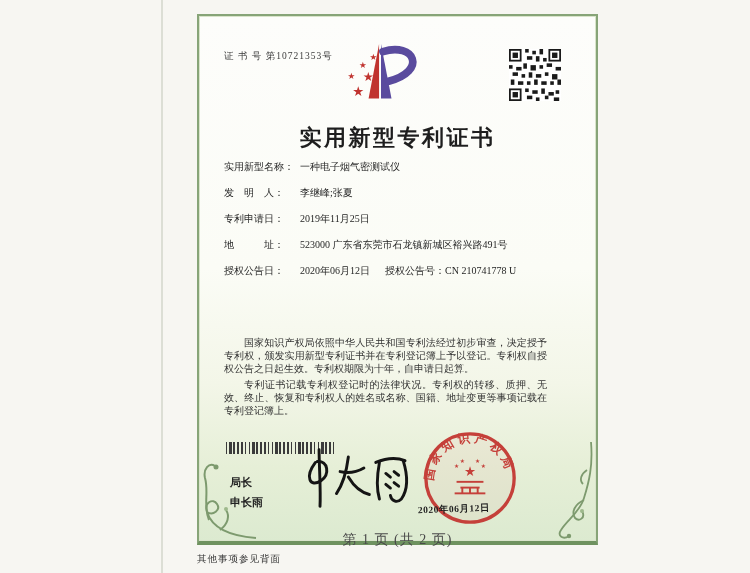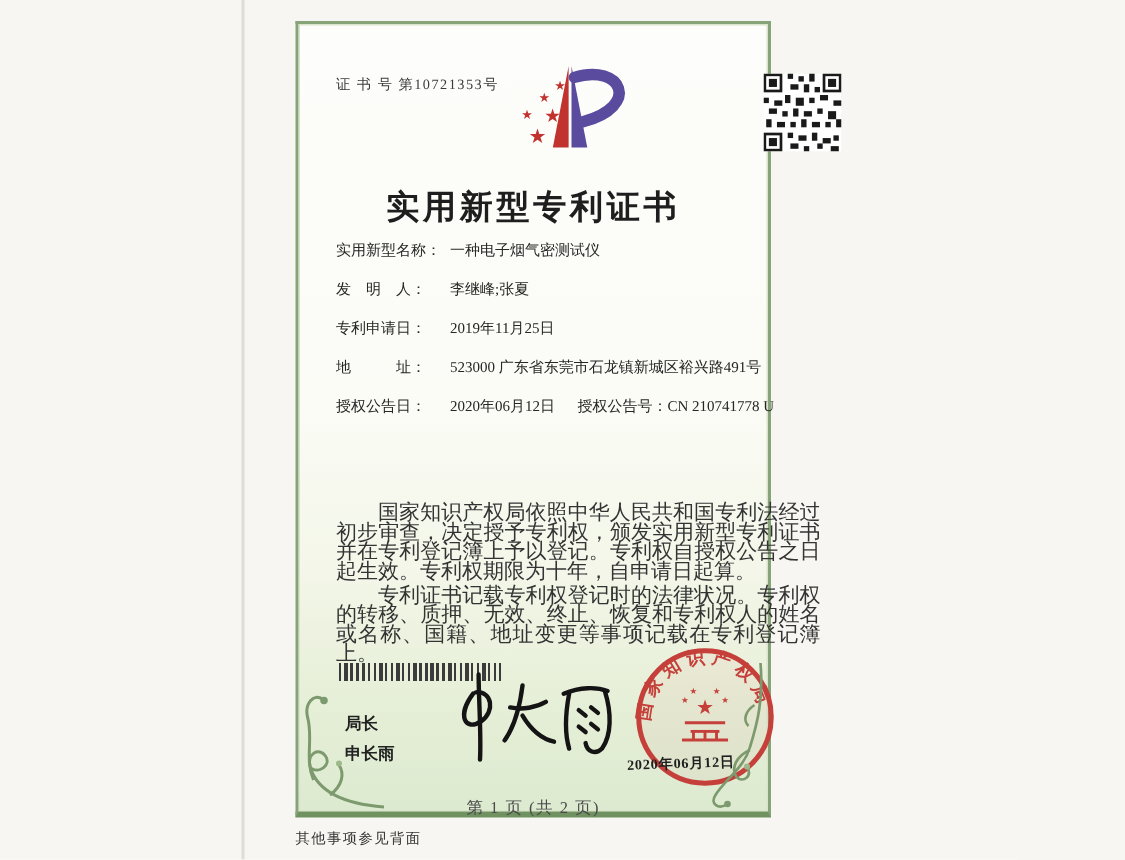--- a/index.html
+++ b/index.html
@@ -6,47 +6,47 @@
   .stage{
     position:relative;width:750px;height:573px;overflow:hidden;
     background:#f7f6f2;
     font-family:"Liberation Serif","DejaVu Serif",serif;
   }
   .page-edge{
     position:absolute;left:161px;top:0;width:2px;height:573px;
     background:rgba(150,162,140,0.28);
   }
   .cert{
-    position:absolute;left:197px;top:14px;width:317px;height:531px;
+    position:absolute;left:197px;top:14px;width:401px;height:531px;
     box-sizing:border-box;
     border:2px solid #87a478;border-bottom:4px solid #6f9260;
     box-shadow:inset 0 0 0 1px #d9e4cb;
     background:linear-gradient(180deg,#fdfdfb 0%,#fbfcf6 48%,#f3f6e8 70%,#e6efd7 86%,#dcead0 100%);
   }
   .cert-no{position:absolute;left:25px;top:34px;font-size:9.5px;letter-spacing:1px;color:#3a3a3a;}
   .logo{position:absolute;left:139px;top:23px;}
   .qr{position:absolute;left:310px;top:33px;}
   .title{position:absolute;left:0;right:0;top:95px;margin:12px;text-align:center;
     font-size:22px;font-weight:bold;letter-spacing:2.5px;color:#1e1e1e;}
   .fields{position:absolute;left:25px;top:144px;width:326px;font-size:10px;color:#262626;}
   .frow{height:13px;margin-bottom:13px;white-space:nowrap;}
   .lbl{display:inline-block;width:76px;}
   .grant-row{position:relative;}
   .grant-no{position:absolute;left:161px;top:0;white-space:nowrap;}
-  .body{position:absolute;left:25px;top:320px;width:323px;font-size:14px;line-height:13px;color:#333;text-align:justify;}
+  .body{position:absolute;left:25px;top:320px;width:323px;font-size:10px;line-height:13px;color:#333;text-align:justify;}
   .body p{margin:0 0 3px 0;text-indent:2em;}
   .barcode{position:absolute;left:27px;top:426px;width:108px;height:12px;
     background:repeating-linear-gradient(90deg,#3b3b3b 0 1.5px,transparent 1.5px 3.5px,#3b3b3b 3.5px 6px,transparent 6px 7.5px,#3b3b3b 7.5px 9px,transparent 9px 11.5px);}
   .signer-title{position:absolute;left:31px;top:459px;font-size:11px;font-weight:bold;color:#222;}
   .signer-name{position:absolute;left:31px;top:479px;font-size:11px;font-weight:bold;color:#222;text-align:center;}
   .signature{position:absolute;left:88px;top:430px;}
   .seal{position:absolute;left:223px;top:414px;}
   .seal-date{position:absolute;left:219px;top:487px;font-size:9.5px;font-weight:bold;color:#1f1f1f;
     letter-spacing:0.5px;transform:rotate(-2deg);}
-  .page-no{position:absolute;left:0;right:0;top:515px;text-align:center;font-size:11px;color:#4a4a4a;letter-spacing:1px;}
+  .page-no{position:absolute;left:0;right:0;top:515px;text-align:center;font-size:14px;color:#4a4a4a;letter-spacing:1px;}
   .flourish-bl{position:absolute;left:1px;bottom:1px;}
   .flourish-br{position:absolute;right:1px;bottom:1px;}
   .footer-note{position:absolute;left:197px;top:553px;width:373px;text-align:left;font-size:9.5px;color:#333;letter-spacing:1px;}
 </style>
 </head>
 <body>
 
 <div class="stage">
 
   <div class="page-edge"></div>

